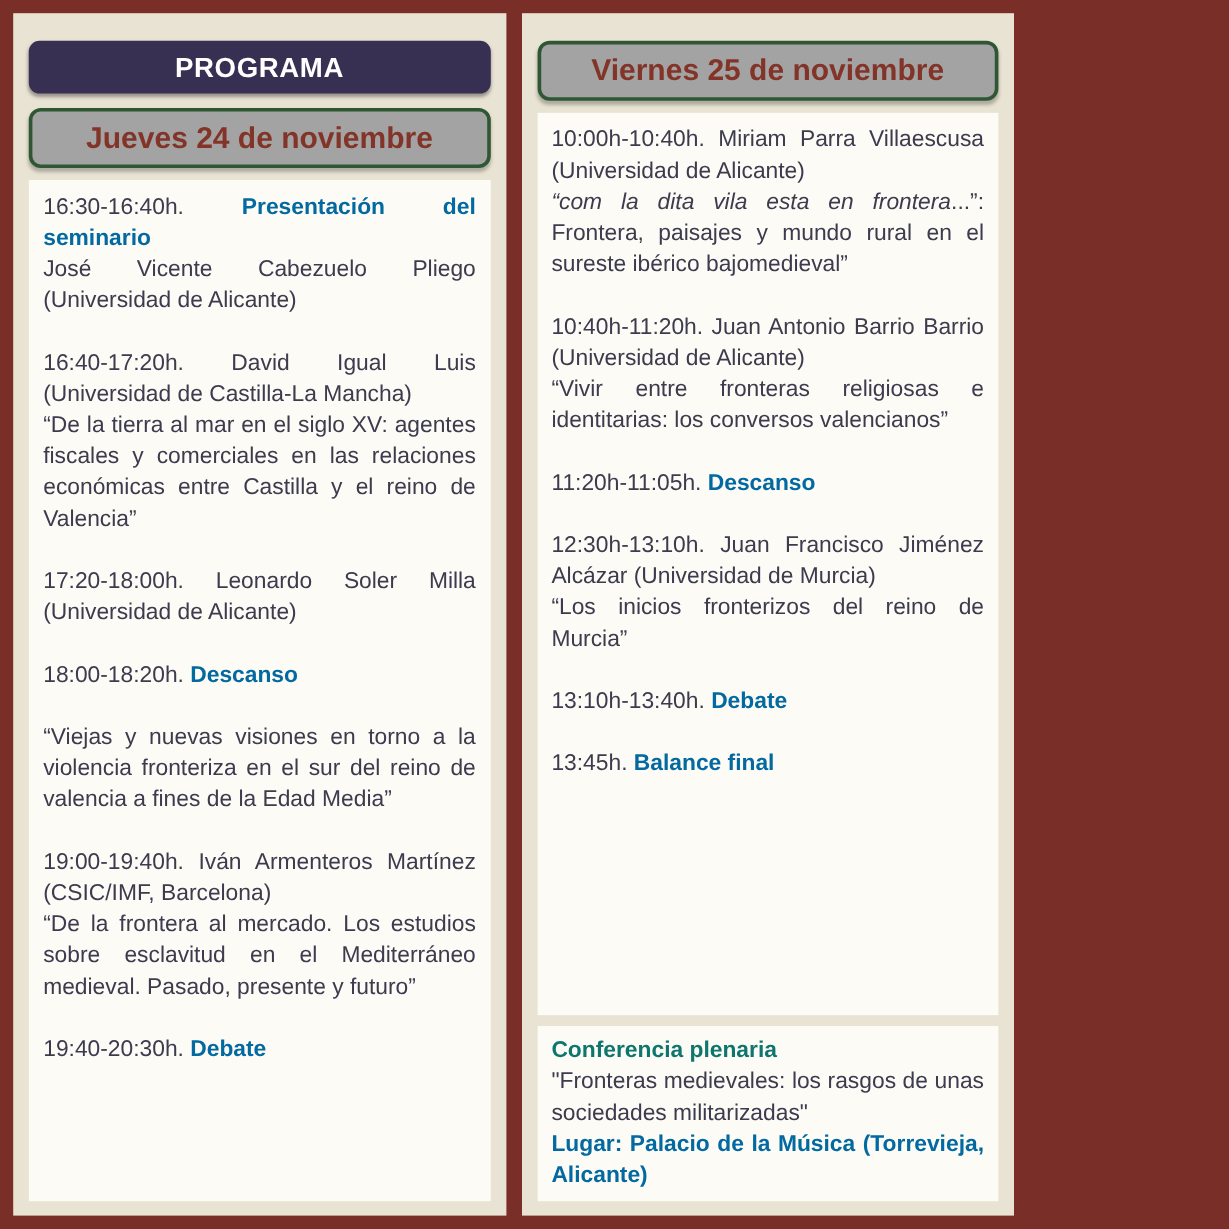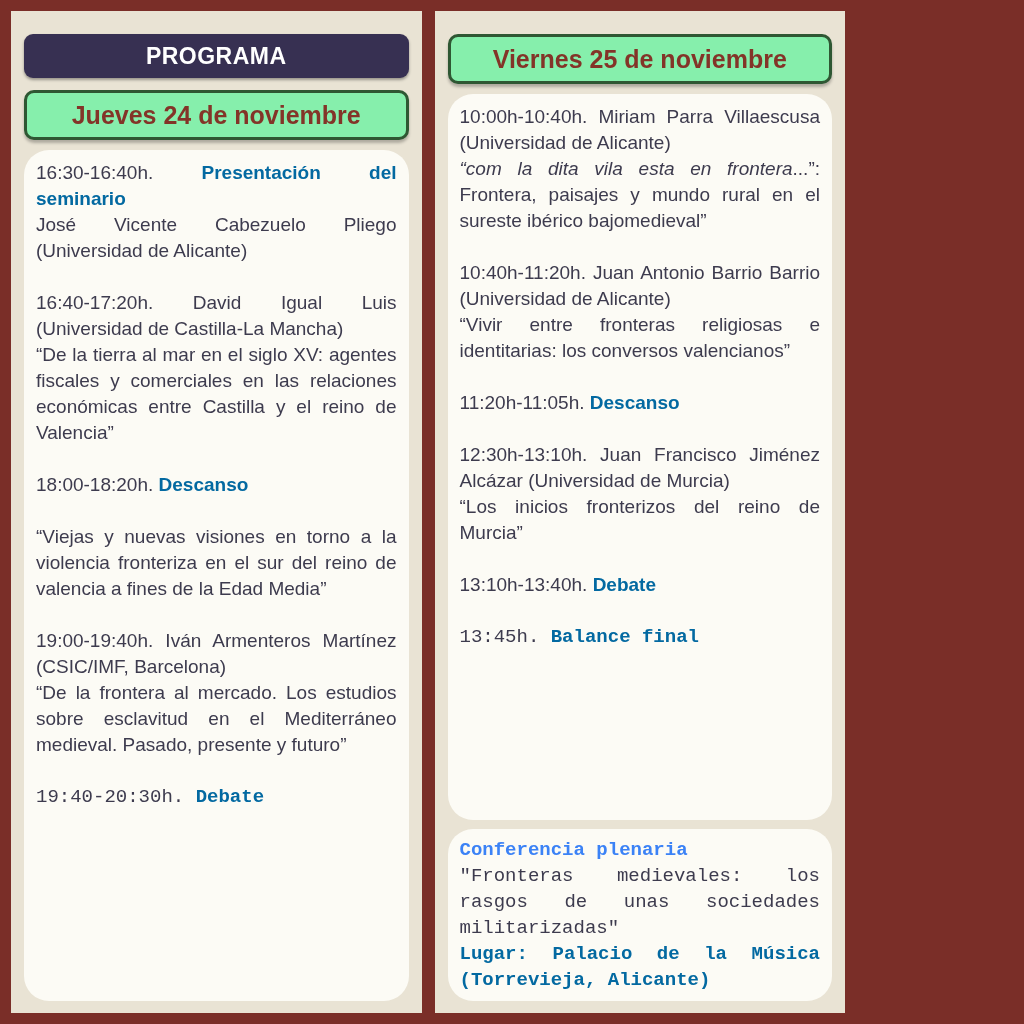--- a/index.html
+++ b/index.html
@@ -37,21 +37,21 @@
     justify-content: center;
     font-weight: bold;
     font-size: 23px;
     letter-spacing: 0.5px;
     box-shadow: 0 2px 3px rgba(0,0,0,0.35);
     margin-bottom: 12px;
   }
   .day-bar {
     border: 3px solid #2f5733;
     border-radius: 10px;
-    background: #86efac;
+    background: #a3a3a3;
     height: 44px;
     flex: 0 0 44px;
     box-sizing: content-box;
     display: flex;
     align-items: center;
     justify-content: center;
     color: #833428;
     font-weight: bold;
     font-size: 25px;
     box-shadow: 0 3px 3px rgba(0,0,0,0.25);
@@ -59,32 +59,31 @@
   }
   .content-panel {
     background: #fcfbf5;
     flex: 1 1 auto;
     padding: 10px 12px;
     font-size: 19px;
     line-height: 26px;
     color: #3d3b4e;
     text-align: justify;
     overflow: hidden;
-    border-radius: 25px;
   }
   .content-panel.plenary {
     flex: 0 0 auto;
     margin-top: 9px;
     padding: 8px 12px;
   }
   .session { margin-bottom: 26px; }
-  .session:last-child { margin-bottom: 0; font-family: Liberation Mono, monospace; }
+  .session:last-child { margin-bottom: 0; }
   .line { margin: 0; }
   .hl-green { color: #0369a1; font-weight: bold; }
-  .hl-maroon { color: #3b82f6; font-weight: bold; }
+  .hl-maroon { color: #0f766e; font-weight: bold; }
   .it { font-style: italic; }
 </style>
 </head>
 <body>
 
 <div class="poster">
 
   <div class="col">
     <div class="header-bar">
       <span>PROGRAMA</span>
@@ -95,20 +94,21 @@
     <div class="content-panel" id="left-sessions">
         <div class="session">
           <p class="line"><span>16:30-16:40h. </span><span class="hl-green">Presentación del seminario</span></p>
           <p class="line"><span>José Vicente Cabezuelo Pliego (Universidad de Alicante)</span></p>
         </div>
         <div class="session">
           <p class="line"><span>16:40-17:20h. David Igual Luis (Universidad de Castilla-La Mancha)</span></p>
           <p class="line"><span>“De la tierra al mar en el siglo XV: agentes fiscales y comerciales en las relaciones económicas entre Castilla y el reino de Valencia”</span></p>
         </div>
         <div class="session">
+          <p class="line"><span>17:20-18:00h. Leonardo Soler Milla (Universidad de Alicante)</span></p>
         </div>
         <div class="session">
           <p class="line"><span>18:00-18:20h. </span><span class="hl-green">Descanso</span></p>
         </div>
         <div class="session">
           <p class="line"><span>“Viejas y nuevas visiones en torno a la violencia fronteriza en el sur del reino de valencia a fines de la Edad Media”</span></p>
         </div>
         <div class="session">
           <p class="line"><span>19:00-19:40h. Iván Armenteros Martínez (CSIC/IMF, Barcelona)</span></p>
           <p class="line"><span>“De la frontera al mercado. Los estudios sobre esclavitud en el Mediterráneo medieval. Pasado, presente y futuro”</span></p>

